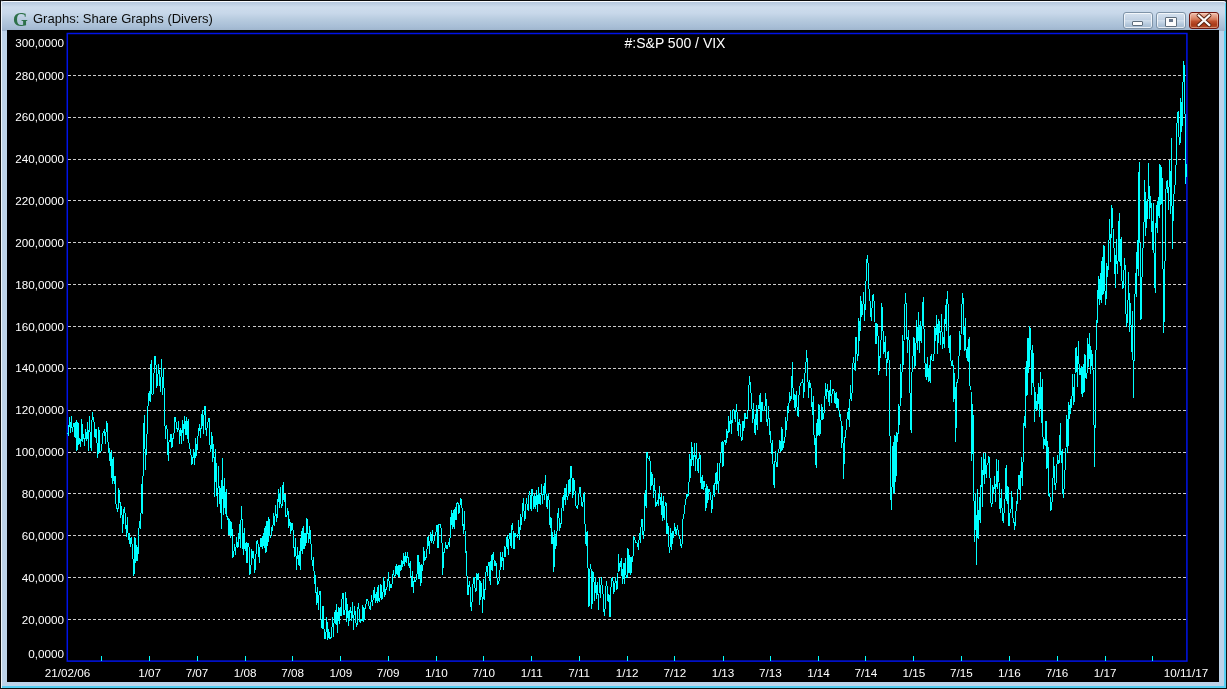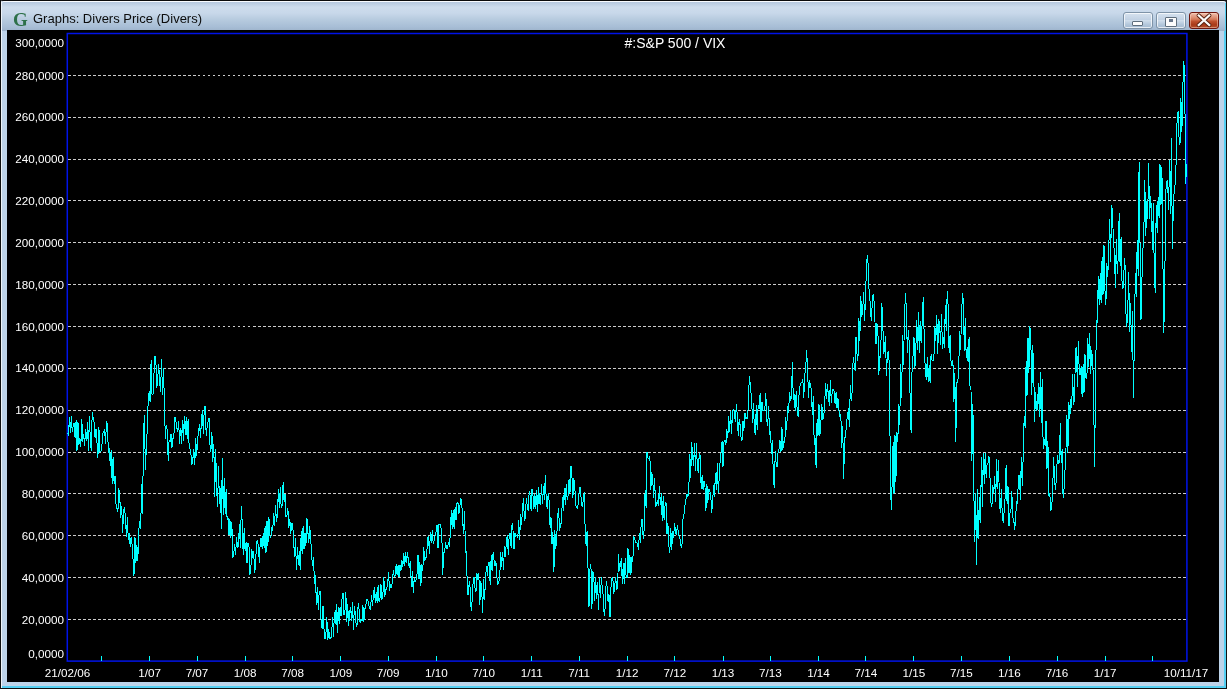--- a/index.html
+++ b/index.html
@@ -27,21 +27,21 @@
 #maxglyph:after{content:"";position:absolute;left:3px;top:1.5px;width:4px;height:2.5px;background:#67768a;}
 #client{position:absolute;left:7px;top:30px;width:1211.5px;height:651.5px;background:#000;}
 svg{position:absolute;left:0;top:0;}
 svg text{font-family:"Liberation Sans",sans-serif;font-size:11.7px;fill:#ffffff;}
 </style></head><body>
 <div id="frame"></div>
 <div id="accR"></div>
 <div id="accB"></div>
 <div id="titlebar">
     <span id="gicon">G</span>
-    <span id="ttext">Graphs: Divers Price (Divers)</span>
+    <span id="ttext">Graphs: Share Graphs (Divers)</span>
 <div class="btn bm" id="bmin">
       <div id="minglyph"></div>
     </div>
 <div class="btn bm" id="bmax">
       <div id="maxglyph"></div>
     </div>
 <div class="btn" id="bclose">
       <svg width="28" height="15" style="position:absolute;left:0;top:0">
 <path d="M8.8 2.5 L19.2 12 M19.2 2.5 L8.8 12" stroke="#58200f" stroke-width="4.2" stroke-linecap="round"></path>
 <path d="M8.8 2.5 L19.2 12 M19.2 2.5 L8.8 12" stroke="#fbfbfb" stroke-width="2.3" stroke-linecap="square"></path>

